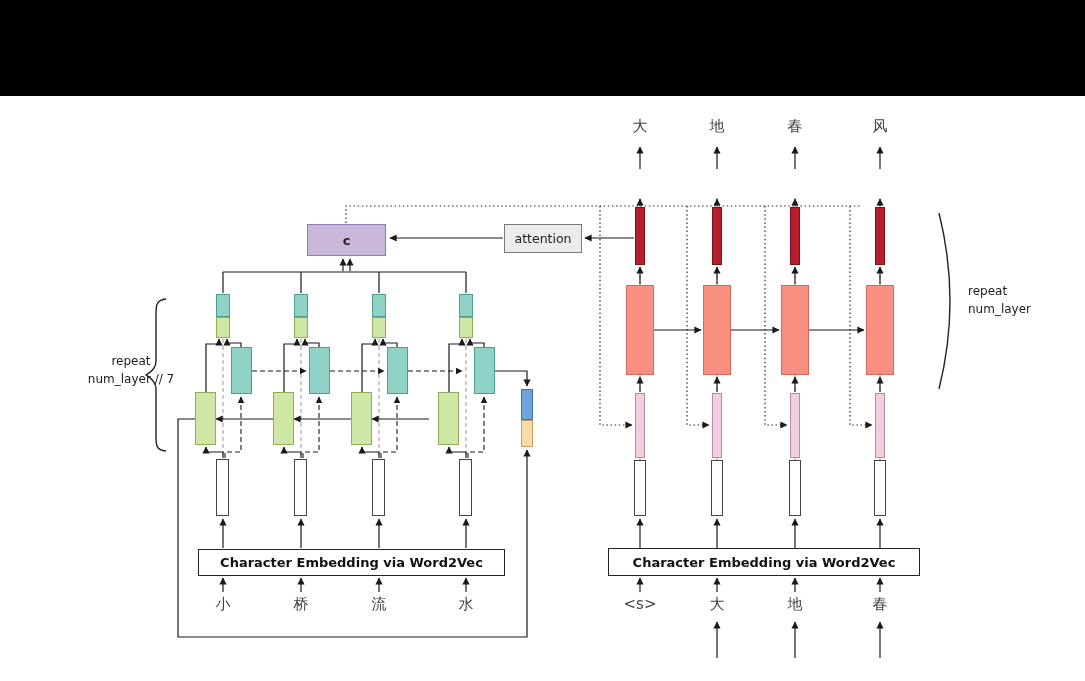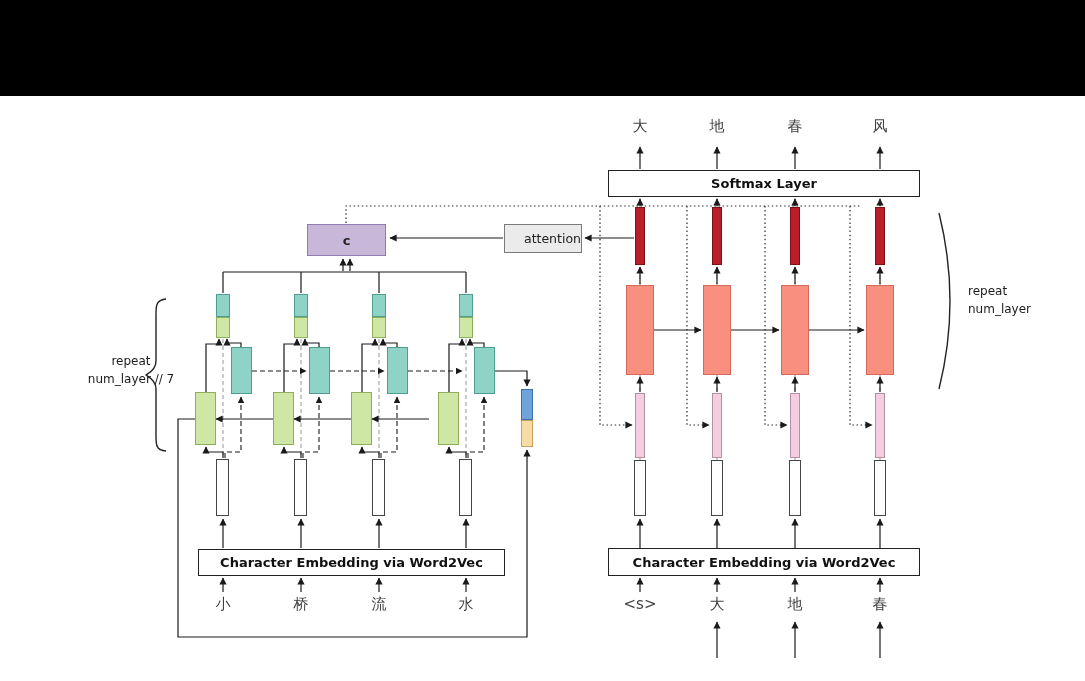--- a/index.html
+++ b/index.html
@@ -20,21 +20,21 @@
   .teal     { background:#8ed3c6; border-color:#4d9e8f; }
   .whitebar { background:#ffffff; border-color:#444444; }
   .salmon   { background:#f98f7e; border-color:#d2695b; }
   .redbar   { background:#b91f2b; border-color:#7c1018; }
   .pinkbar  { background:#f4cde0; border-color:#b391a4; }
   .bluebar  { background:#6fa3da; border-color:#3e6fa8; }
   .yellowbar{ background:#f8dba6; border-color:#c7a25f; }
   .cbox { position:absolute; box-sizing:border-box; background:#c9b7da; border:1px solid #8f7ab1;
           display:flex; align-items:center; justify-content:center; font-size:13px; font-weight:bold; color:#222; }
   .attn { position:absolute; box-sizing:border-box; background:#ebebeb; border:1px solid #7a7a7a;
-          display:flex; align-items:center; justify-content:flex-end; font-size:12.5px; color:#222; }
+          display:flex; align-items:center; justify-content:center; font-size:12.5px; color:#222; }
   .char { position:absolute; transform:translateX(-50%); font-size:15px; color:#3f3f3f; white-space:nowrap; }
   .note { position:absolute; font-size:12px; color:#1c1c1c; line-height:1.5; }
 </style>
 </head>
 <body>
 
 <div class="stage">
 
   <div class="topband"></div>
 
@@ -202,23 +202,20 @@
   <div class="box redbar" style="left:790px;top:207px;width:10px;height:58px"></div>
   <div class="box salmon" style="left:781px;top:285px;width:28px;height:90px"></div>
   <div class="box pinkbar" style="left:790px;top:393px;width:10px;height:65px"></div>
   <div class="box whitebar" style="left:789px;top:460px;width:12px;height:56px"></div>
 
   <div class="box redbar" style="left:875px;top:207px;width:10px;height:58px"></div>
   <div class="box salmon" style="left:866px;top:285px;width:28px;height:90px"></div>
   <div class="box pinkbar" style="left:875px;top:393px;width:10px;height:65px"></div>
   <div class="box whitebar" style="left:874px;top:460px;width:12px;height:56px"></div>
 
-  <div class="labelbox" style="left:608px;top:170px;width:312px;height:27px">
-    <span>Softmax Layer</span>
-  </div>
   <div class="labelbox" style="left:198px;top:549px;width:307px;height:27px">
     <span>Character Embedding via Word2Vec</span>
   </div>
   <div class="labelbox" style="left:608px;top:548px;width:312px;height:28px">
     <span>Character Embedding via Word2Vec</span>
   </div>
 
   <div class="char" style="left:640px;top:117px">大</div>
   <div class="char" style="left:717px;top:117px">地</div>
   <div class="char" style="left:795px;top:117px">春</div>

